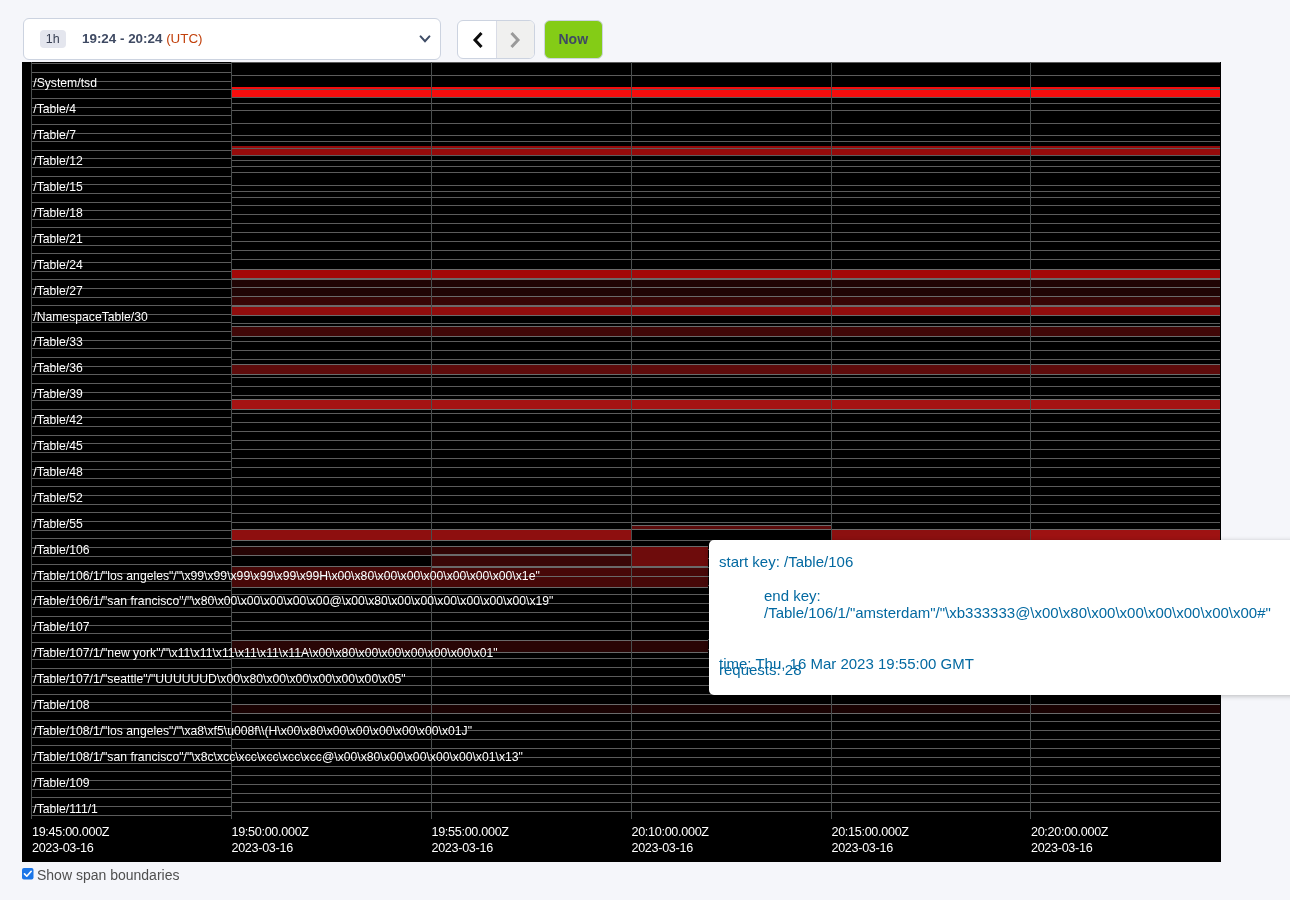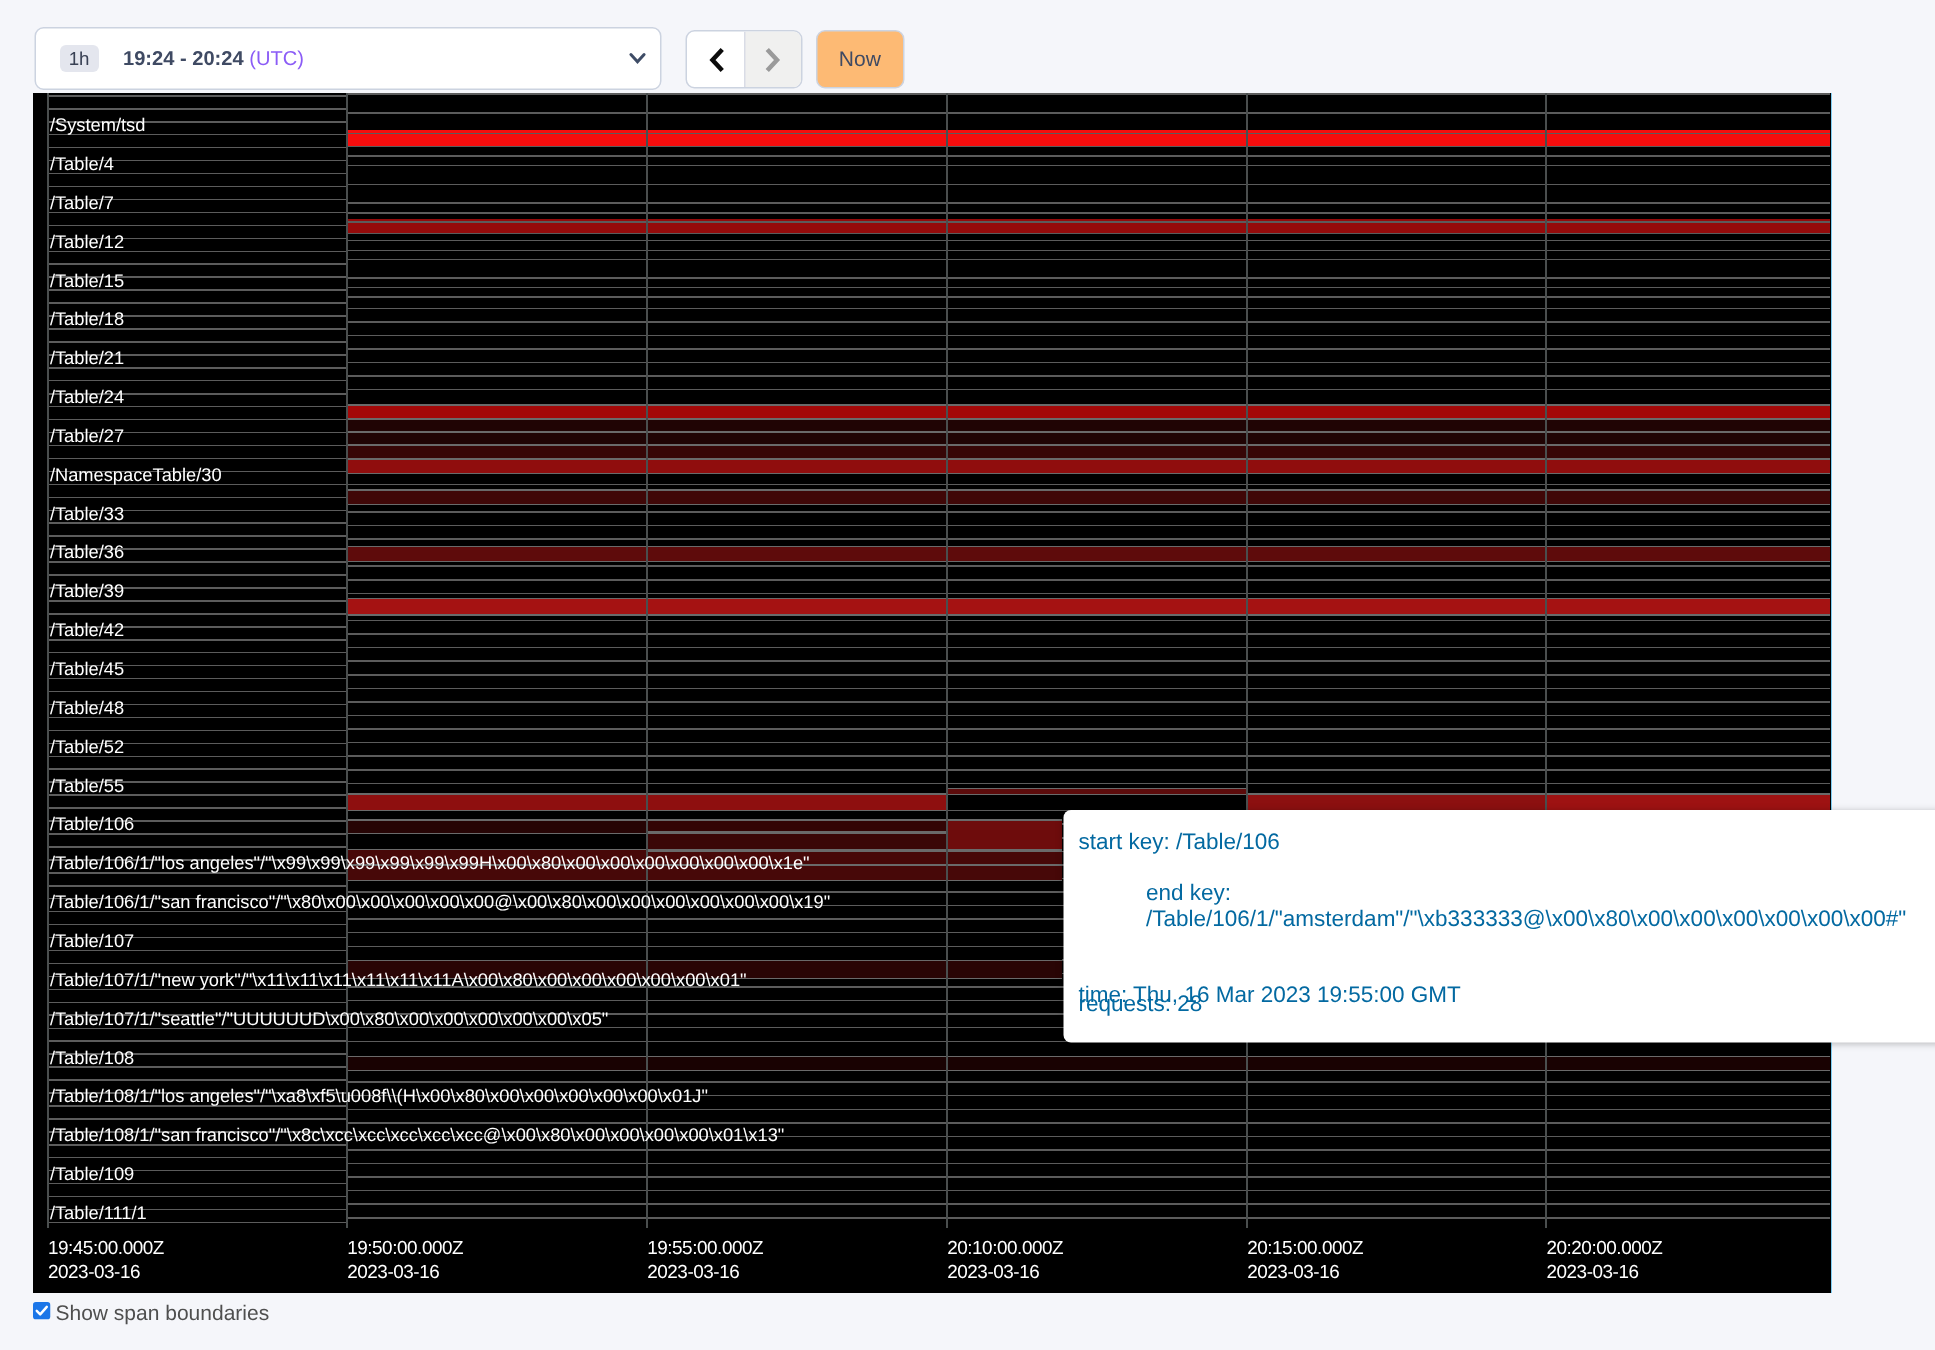--- a/index.html
+++ b/index.html
@@ -2,37 +2,37 @@
 <html><head><meta charset="utf-8">
 <style>
   * { margin:0; padding:0; box-sizing:border-box; }
   html,body { width:1290px; height:900px; background:#f5f6fa; font-family:"Liberation Sans", sans-serif; position:relative; overflow:hidden; }
   .abs { position:absolute; }
 </style></head>
 <body>
 
   <div class="abs" style="left:22.5px;top:18px;width:418.5px;height:42px;background:#ffffff;border:1px solid #ccd3e0;border-radius:6px;"></div>
   <div class="abs" style="left:39.5px;top:29.5px;width:26.5px;height:18px;background:#e4e6ee;border-radius:4px;text-align:center;font-size:12.5px;font-weight:normal;color:#3a4255;line-height:18px;">1h</div>
-  <div class="abs" style="left:82px;top:31px;font-size:13.4px;font-weight:bold;color:#3f4a63;">19:24 - 20:24 <span style="font-weight:normal;color:#8b5cf6;">(UTC)</span></div>
+  <div class="abs" style="left:82px;top:31px;font-size:13.4px;font-weight:bold;color:#3f4a63;">19:24 - 20:24 <span style="font-weight:normal;color:#c2410c;">(UTC)</span></div>
   <svg class="abs" style="left:418.5px;top:35.3px;" width="12" height="9" viewBox="0 0 12 9">
     <path d="M1.6 1.4 L6 6.2 L10.4 1.4" stroke="#3e4c66" stroke-width="2" fill="none" stroke-linecap="round"></path>
   </svg>
 
   <div class="abs" style="left:457px;top:19.5px;width:77.5px;height:39.5px;border:1px solid #ccd3e0;border-radius:6px;background:#ffffff;overflow:hidden;">
     <div class="abs" style="left:38.3px;top:0;width:39.2px;height:39.5px;background:#f0f0ef;border-left:1px solid #d9dce6;"></div>
     <svg class="abs" style="left:13px;top:10.5px;" width="13" height="18" viewBox="0 0 13 18">
       <path d="M10.5 2 L4 9 L10.5 16" stroke="#0c0c0c" stroke-width="3" fill="none"></path>
     </svg>
     <svg class="abs" style="left:50.5px;top:10.5px;" width="13" height="18" viewBox="0 0 13 18">
       <path d="M2.5 2 L9 9 L2.5 16" stroke="#9a9a9a" stroke-width="3" fill="none"></path>
     </svg>
   </div>
-  <div class="abs" style="left:543.5px;top:19.5px;width:59.5px;height:39.5px;border:1px solid #ccd3e0;border-radius:6px;background:#fdba74;text-align:center;line-height:37.5px;font-size:14px;font-weight:normal;color:#3f4a63;">Now</div>
+  <div class="abs" style="left:543.5px;top:19.5px;width:59.5px;height:39.5px;border:1px solid #ccd3e0;border-radius:6px;background:#84cc16;text-align:center;line-height:37.5px;font-size:14px;font-weight:bold;color:#3f4a63;">Now</div>
 
-  <div class="abs" style="left:22.0px;top:61.5px;width:1198.5px;height:800.0px;background:#0ea5e9;text-align:right;">
+  <div class="abs" style="left:22.0px;top:61.5px;width:1198.5px;height:800.0px;background:#86efac;text-align:right;">
 <svg width="1199" height="800" viewBox="0 0 1198.5 800" style="position:absolute;left:0;top:0;" shape-rendering="crispEdges">
 <rect x="0" y="0" width="1198.5" height="800" fill="#000000"></rect>
 <path d="M10.0 1.9H208.5 M10.0 10.5H208.5 M10.0 19.2H208.5 M10.0 27.8H208.5 M10.0 36.4H208.5 M10.0 45.1H208.5 M10.0 53.7H208.5 M10.0 62.3H208.5 M10.0 71.0H208.5 M10.0 79.6H208.5 M10.0 88.2H208.5 M10.0 96.9H208.5 M10.0 105.5H208.5 M10.0 114.1H208.5 M10.0 122.8H208.5 M10.0 131.4H208.5 M10.0 140.0H208.5 M10.0 148.7H208.5 M10.0 157.3H208.5 M10.0 165.9H208.5 M10.0 174.6H208.5 M10.0 183.2H208.5 M10.0 191.8H208.5 M10.0 200.5H208.5 M10.0 209.1H208.5 M10.0 217.7H208.5 M10.0 226.4H208.5 M10.0 235.0H208.5 M10.0 243.6H208.5 M10.0 252.3H208.5 M10.0 260.9H208.5 M10.0 269.5H208.5 M10.0 278.2H208.5 M10.0 286.8H208.5 M10.0 295.4H208.5 M10.0 304.1H208.5 M10.0 312.7H208.5 M10.0 321.3H208.5 M10.0 330.0H208.5 M10.0 338.6H208.5 M10.0 347.2H208.5 M10.0 355.9H208.5 M10.0 364.5H208.5 M10.0 373.1H208.5 M10.0 381.8H208.5 M10.0 390.4H208.5 M10.0 399.0H208.5 M10.0 407.7H208.5 M10.0 416.3H208.5 M10.0 424.9H208.5 M10.0 433.5H208.5 M10.0 442.2H208.5 M10.0 450.8H208.5 M10.0 459.4H208.5 M10.0 468.1H208.5 M10.0 476.7H208.5 M10.0 485.3H208.5 M10.0 494.0H208.5 M10.0 502.6H208.5 M10.0 511.2H208.5 M10.0 519.9H208.5 M10.0 528.5H208.5 M10.0 537.1H208.5 M10.0 545.8H208.5 M10.0 554.4H208.5 M10.0 563.0H208.5 M10.0 571.7H208.5 M10.0 580.3H208.5 M10.0 588.9H208.5 M10.0 597.6H208.5 M10.0 606.2H208.5 M10.0 614.8H208.5 M10.0 623.5H208.5 M10.0 632.1H208.5 M10.0 640.7H208.5 M10.0 649.4H208.5 M10.0 658.0H208.5 M10.0 666.6H208.5 M10.0 675.3H208.5 M10.0 683.9H208.5 M10.0 692.5H208.5 M10.0 701.2H208.5 M10.0 709.8H208.5 M10.0 718.4H208.5 M10.0 727.1H208.5 M10.0 735.7H208.5 M10.0 744.3H208.5 M10.0 753.0H208.5" stroke="#5c5c5c" stroke-width="1" fill="none"></path>
 <rect x="209.5" y="24.9" width="988.5" height="10.6" fill="#f60d0d"></rect>
 <rect x="209.5" y="83.9" width="988.5" height="9.2" fill="#950b0b"></rect>
 <rect x="209.5" y="208.4" width="988.5" height="8.5" fill="#a30808"></rect>
 <rect x="209.5" y="217.4" width="988.5" height="16.4" fill="#200404"></rect>
 <rect x="209.5" y="235.1" width="988.5" height="8.7" fill="#370606"></rect>
 <rect x="209.5" y="244.4" width="988.5" height="8.7" fill="#900d0d"></rect>
 <rect x="209.5" y="265.0" width="988.5" height="8.9" fill="#400707"></rect>

